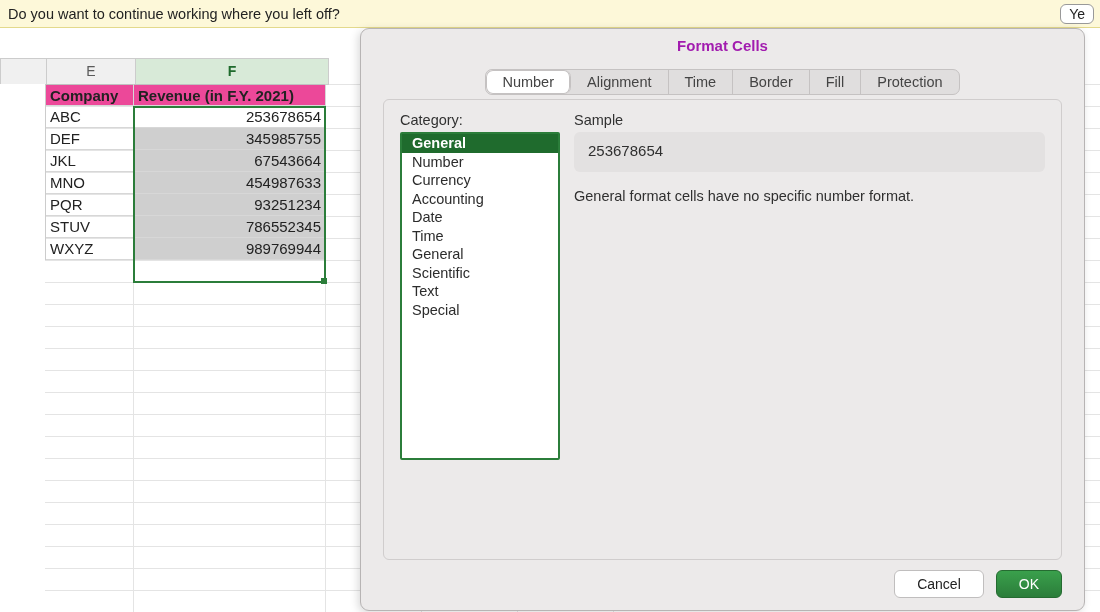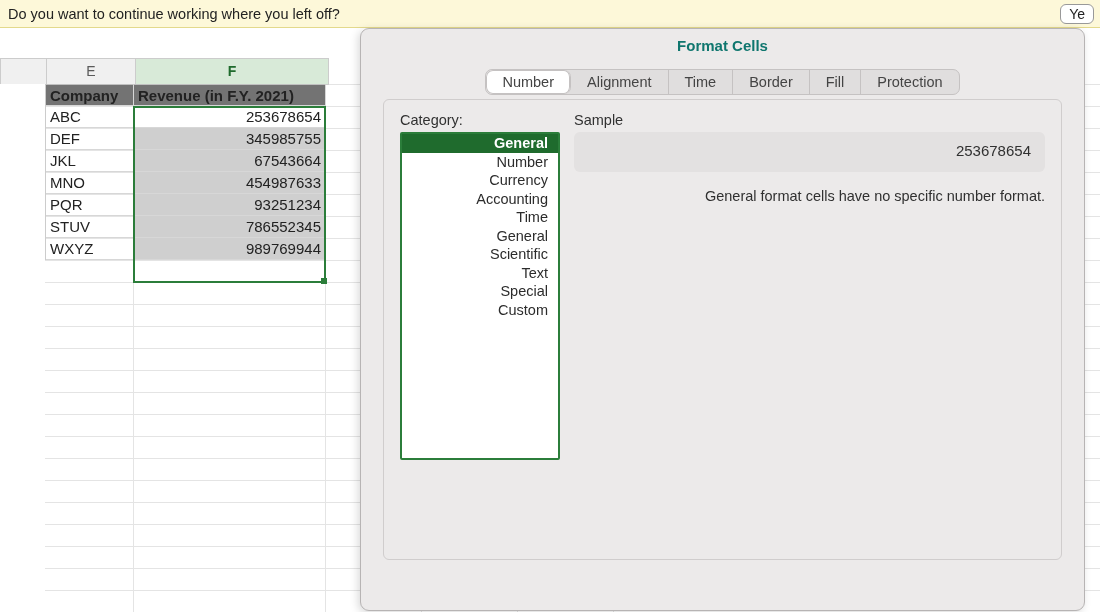--- a/index.html
+++ b/index.html
@@ -91,21 +91,21 @@
     height: 22px;
     line-height: 22px;
     border-right: 1px solid #d7d7d7;
     border-bottom: 1px solid #d7d7d7;
     font-size: 15px;
     padding: 0 4px;
     box-sizing: border-box;
   }
   .cE { width: 88px;  text-align: left; }
   .cF { width: 192px; text-align: right; }
-  .hdrcell { font-weight: 700; background: #737373; border-top: 1px solid #c0c0c0;}
+  .hdrcell { font-weight: 700; background: #ec4899; border-top: 1px solid #c0c0c0;}
   .hdrcell.cF { text-align: left; }
   .sel-range {
     position: absolute;
     border: 2px solid #2b7d3a;
     pointer-events: none;
     box-sizing: border-box;
   }
   .selfill { background: #cfcfcf; }
   .firstsel { background: #ffffff; }
   .empty-grid {
@@ -129,21 +129,21 @@
     background: #eceaea;
     border: 1px solid #b7b4b4;
     border-radius: 9px;
     box-shadow: -2px 2px 8px rgba(0,0,0,0.15);
     box-sizing: border-box;
   }
   .dlg-title {
     text-align: center;
     font-weight: 700;
     font-size: 15px;
-    color: #0f766e;
+    color: #a21caf;
     padding-top: 8px;
     height: 28px;
   }
   .tabbar {
     display: flex;
     justify-content: center;
     padding-top: 4px;
   }
   .tabbar .wrap {
     display: flex;
@@ -170,21 +170,20 @@
 
   .dlg-body {
     position: absolute;
     left: 22px; right: 22px;
     top: 70px; bottom: 50px;
     background: #eceaea;
     border: 1px solid #d0cdcd;
     border-radius: 6px;
     padding: 0 16px;
     box-sizing: border-box;
-    text-align: right;
   }
   .cat-label { font-size: 14.5px; color:#313131; position:absolute; left:16px; top:12px;}
   .smp-label { font-size: 14.5px; color:#313131; position:absolute; left:190px; top:12px;}
 
   .cat-list {
     position: absolute;
     left: 16px; top: 32px;
     width: 156px; height: 324px;
     background: #ffffff;
     border: 2px solid #2b7d3a;
@@ -353,27 +352,31 @@
 
     <div class="dlg-body">
       <div class="cat-label">Category:</div>
       <div class="smp-label">Sample</div>
 
       <div class="cat-list">
         <div class="item sel">General</div>
         <div class="item">Number</div>
         <div class="item">Currency</div>
         <div class="item">Accounting</div>
+        <div class="item">Date</div>
         <div class="item">Time</div>
         <div class="item">General</div>
         <div class="item">Scientific</div>
         <div class="item">Text</div>
         <div class="item">Special</div>
-        <div class="item">Custom</div>
       </div>
 
       <div class="sample-box">253678654</div>
       <div class="desc">General format cells have no specific number format.</div>
     </div>
 
+    <div class="dlg-buttons">
+      <div class="btn btn-cancel">Cancel</div>
+      <div class="btn btn-ok">OK</div>
+    </div>
   </div>
 
 </div>
 
 </body></html>

